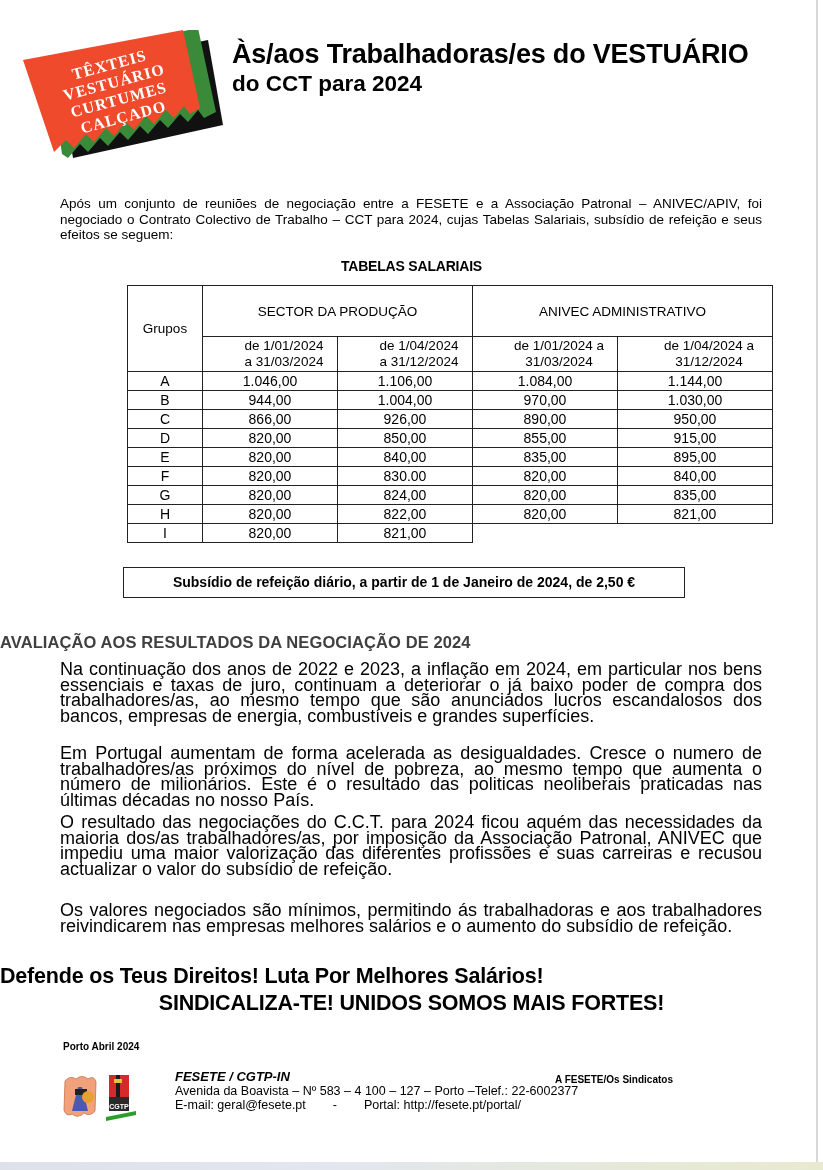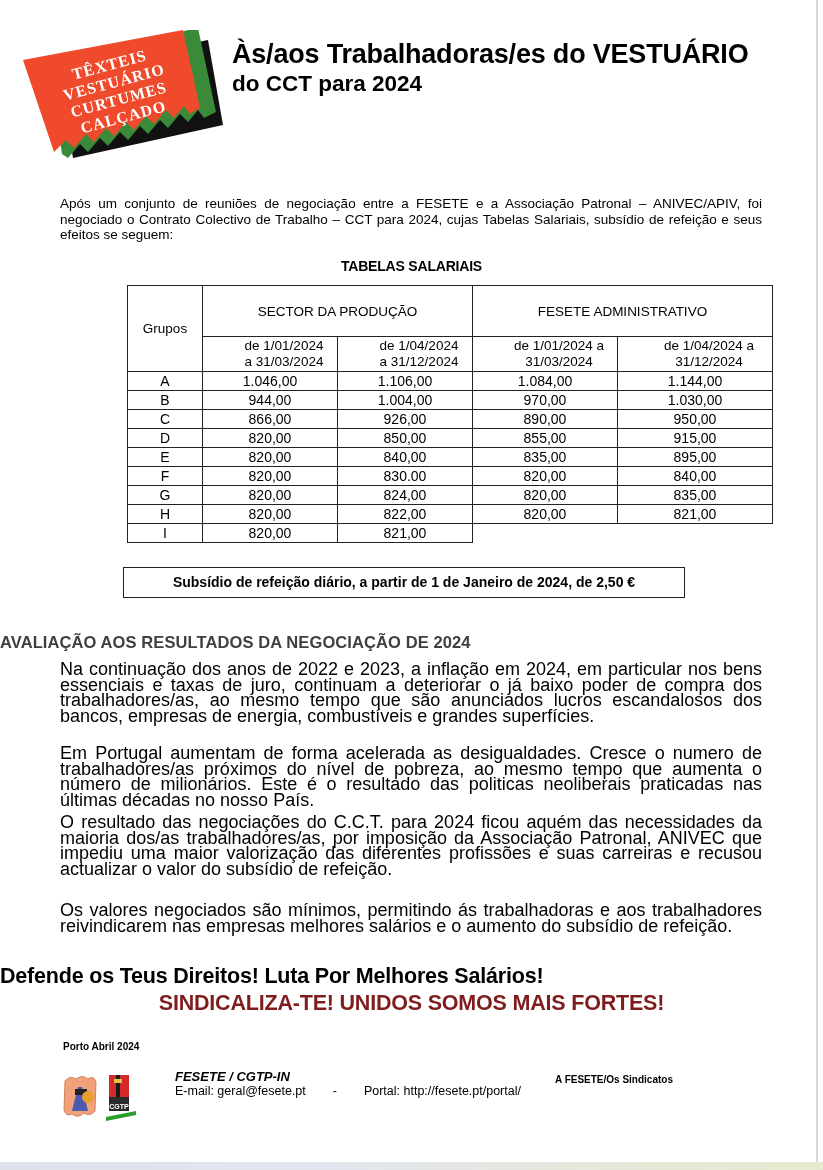--- a/index.html
+++ b/index.html
@@ -64,21 +64,21 @@
   .para {
     position: absolute; left: 60px; width: 702px;
     font-size: 18px; line-height: 15.5px; text-align: justify;
   }
   .slogan-1 {
     position: absolute; left: 0; top: 964px; width: 823px; text-align: left;
     font-size: 21.5px; font-weight: bold; letter-spacing: -0.2px;
   }
   .slogan-2 {
     position: absolute; left: 0; top: 991px; width: 823px; text-align: center;
-    font-size: 21.5px; font-weight: bold; color: #7f1d1d; letter-spacing: -0.2px;
+    font-size: 21.5px; font-weight: bold; color: #000000; letter-spacing: -0.2px;
   }
   .sig-left {
     position: absolute; left: 63px; top: 1041px; font-size: 10px; font-weight: bold;
   }
   .sig-right {
     position: absolute; left: 555px; top: 1041px; font-size: 10px; font-weight: bold; margin-top: 33px;
   }
   .footer-logos { position: absolute; left: 62px; top: 1073px; width: 80px; height: 50px; }
   .footer-text { position: absolute; left: 175px; top: 1070px; font-size: 12.5px; line-height: 14px; }
   .footer-org { font-style: italic; font-weight: bold; font-size: 13px; }
@@ -112,21 +112,21 @@
 
 <div class="intro">Após um conjunto de reuniões de negociação entre a FESETE e a Associação Patronal – ANIVEC/APIV, foi negociado o Contrato Colectivo de Trabalho – CCT para 2024, cujas Tabelas Salariais, subsídio de refeição e seus efeitos se seguem:</div>
 
 <div class="table-title">TABELAS SALARIAIS</div>
 
 <table class="sal">
   <tbody>
       <tr>
     <td class="grp" rowspan="2">Grupos</td>
     <td class="hdr-sector" colspan="2">SECTOR DA PRODUÇÃO</td>
-    <td class="hdr-sector" colspan="2">FESETE ADMINISTRATIVO</td>
+    <td class="hdr-sector" colspan="2">ANIVEC ADMINISTRATIVO</td>
   </tr>
   <tr>
     <td class="hdr-date c1"><span>de 1/01/2024</span><br><span>a 31/03/2024</span></td>
     <td class="hdr-date c2"><span>de 1/04/2024</span><br><span>a 31/12/2024</span></td>
     <td class="hdr-date c3"><span>de 1/01/2024 a</span><br><span>31/03/2024</span></td>
     <td class="hdr-date c4"><span>de 1/04/2024 a</span><br><span>31/12/2024</span></td>
   </tr>
   <tr class="data">
     <td>A</td>
     <td>1.046,00</td>
@@ -220,20 +220,21 @@
     <rect x="54" y="2" width="4" height="22" fill="#1a1a1a"></rect>
     <rect x="52" y="6" width="8" height="4" fill="#e8c040"></rect>
     <rect x="47" y="24" width="20" height="14" fill="#2a2a2a"></rect>
     <text x="57" y="36" font-size="7" font-weight="bold" fill="#fff" text-anchor="middle" font-family="Liberation Sans, sans-serif">CGTP</text>
     <polygon points="44,44 74,38 74,42 44,48" fill="#2aa02a"></polygon>
   </g>
 </svg>
 
 <div class="footer-text">
   <div class="footer-org">FESETE / CGTP-IN</div>
+  <div>Avenida da Boavista – Nº 583 – 4 100 – 127 – Porto –Telef.: 22-6002377</div>
   <div>
     <span>E-mail: geral@fesete.pt</span>
     <span class="gap"></span>
     <span>-</span>
     <span class="gap"></span>
     <span>Portal: http://fesete.pt/portal/</span>
   </div>
 </div>
 
 </body></html>

